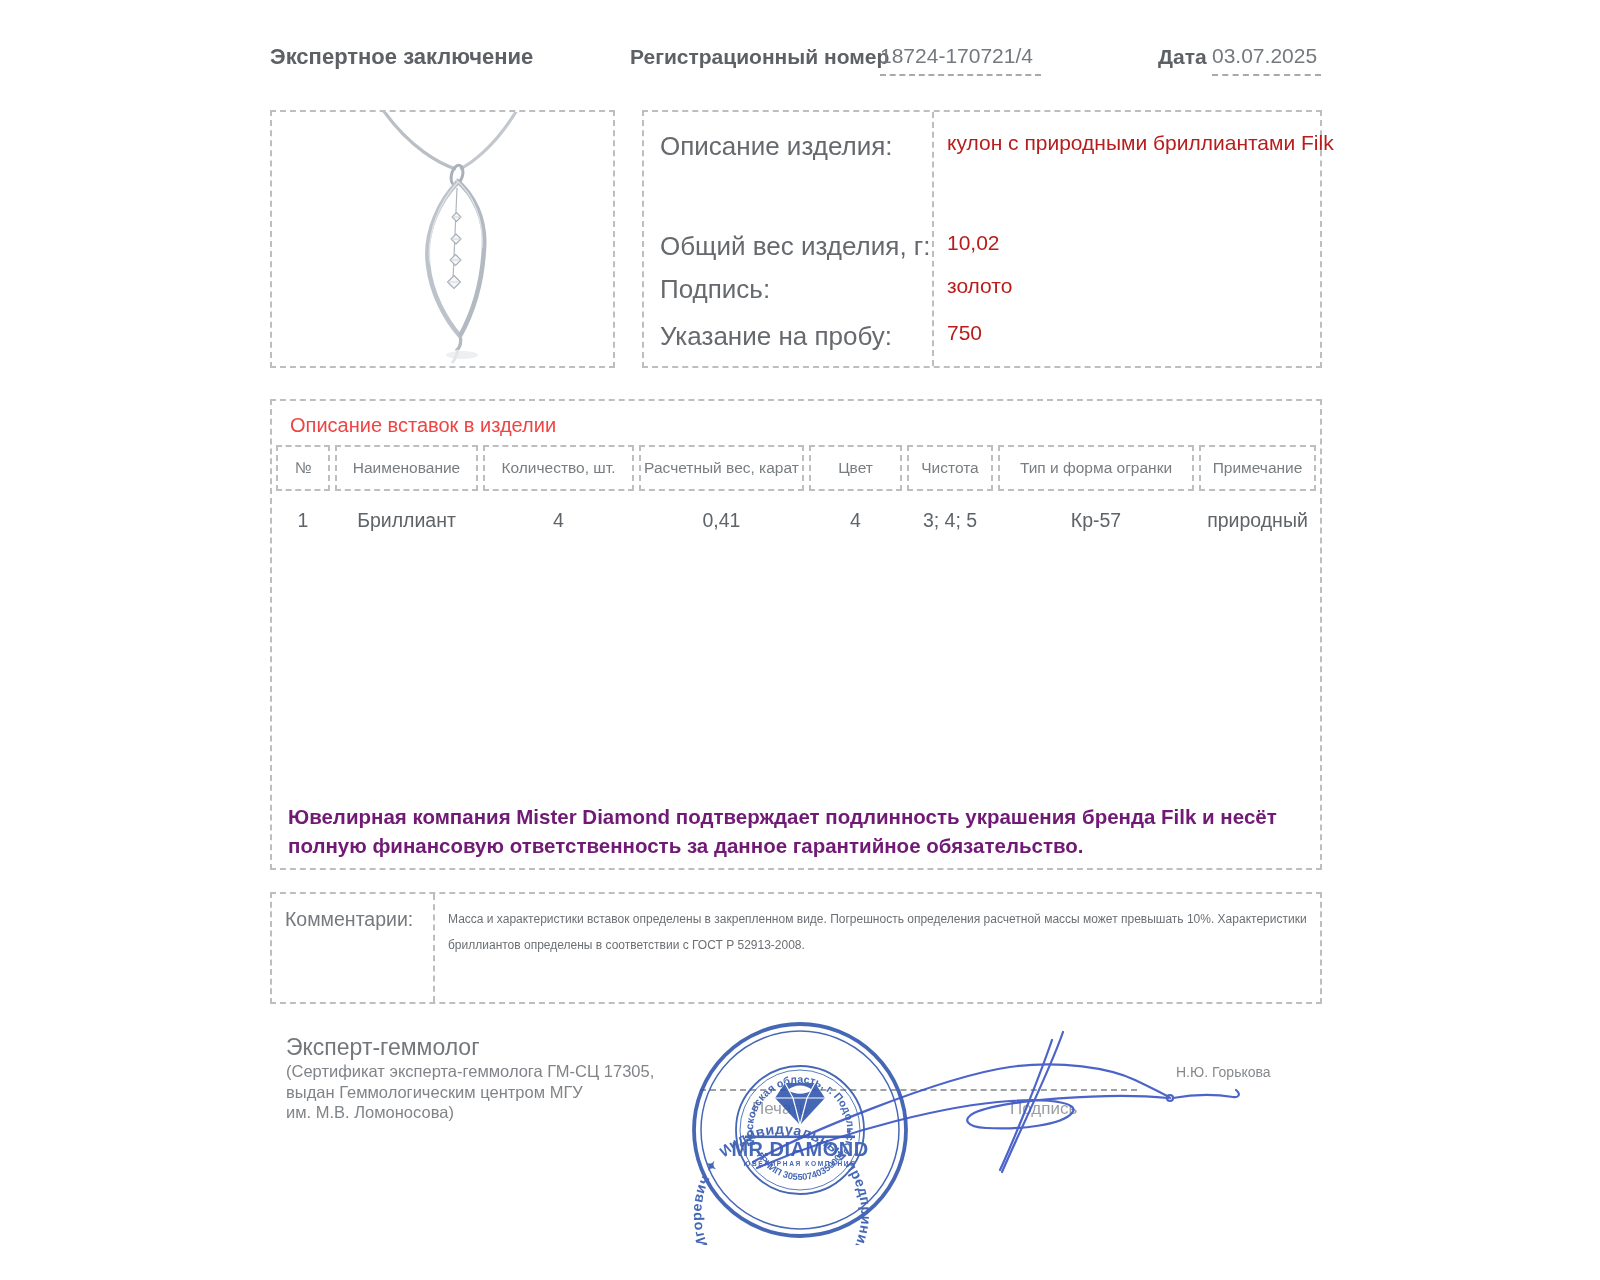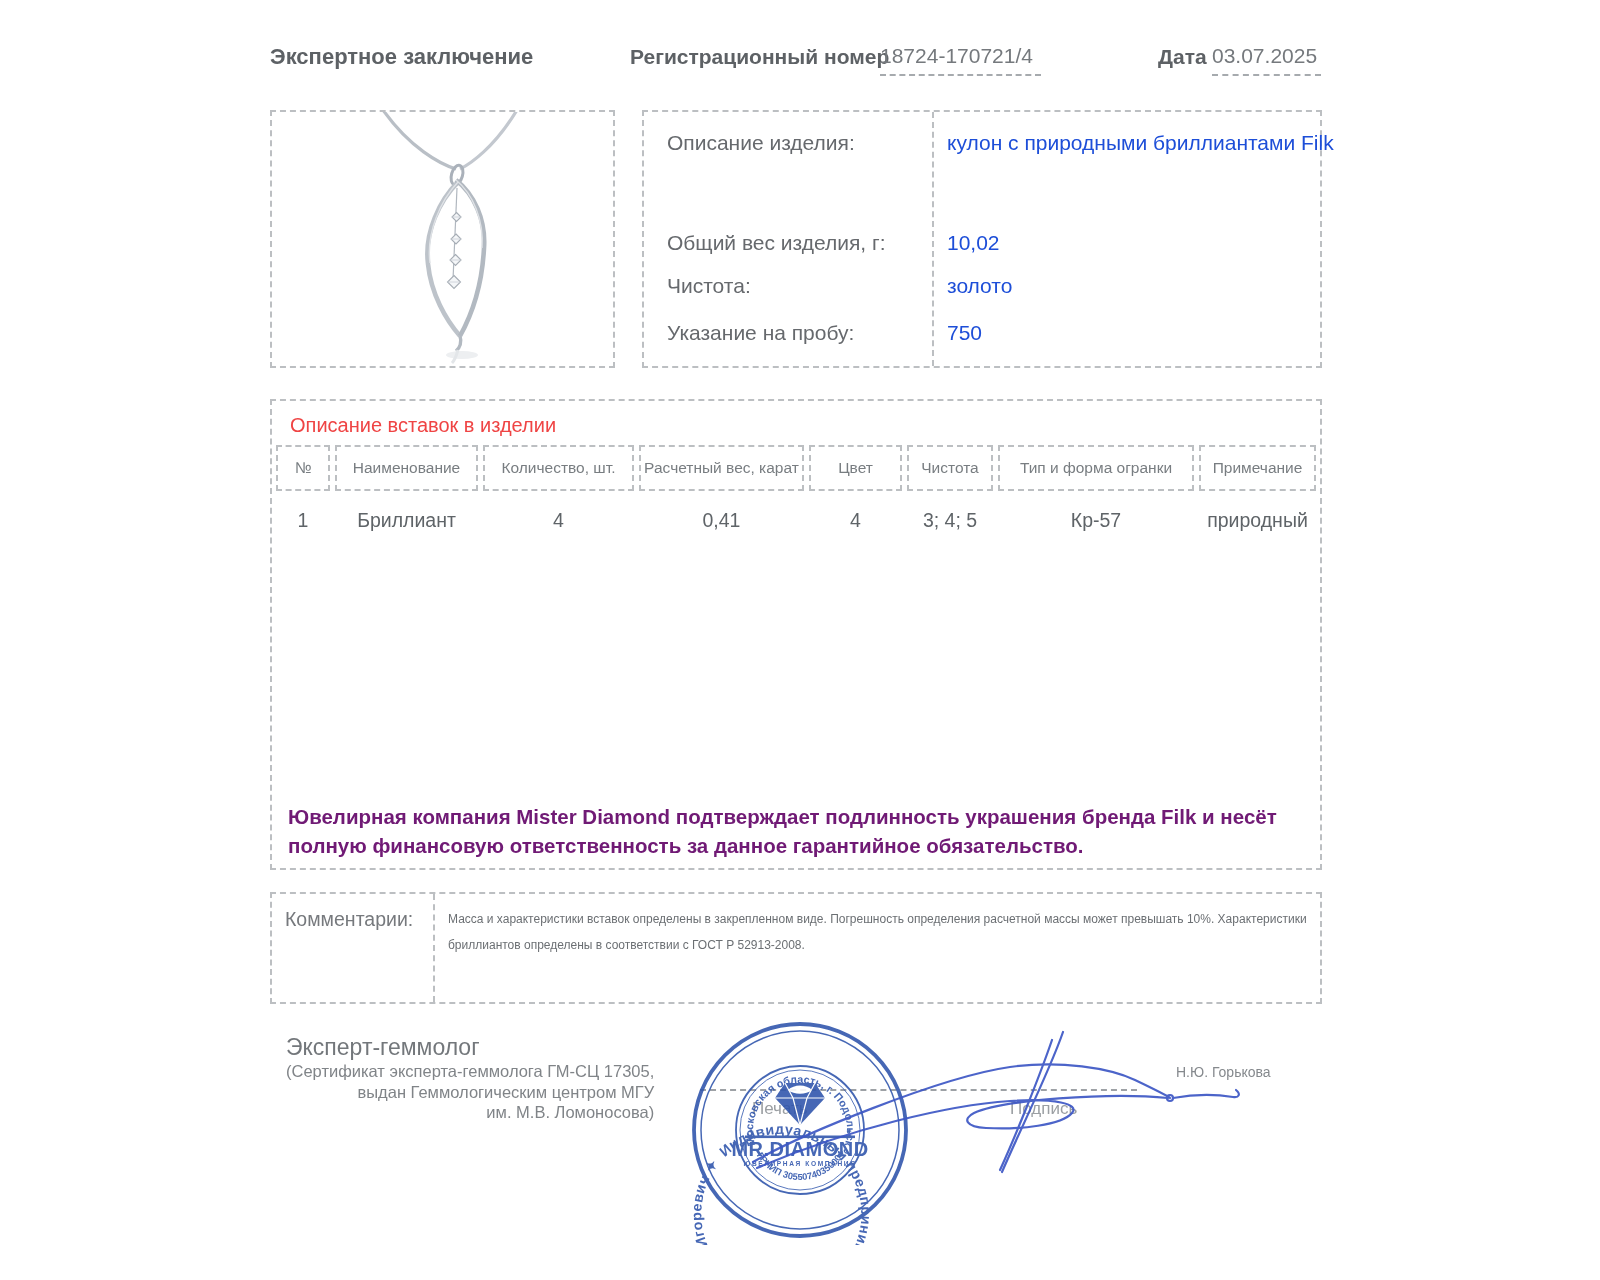--- a/index.html
+++ b/index.html
@@ -13,22 +13,22 @@
   .reg-value{left:880px;top:44px;font-size:21px;color:#75797d;border-bottom:2px dashed #a6aaae;padding:0 8px 6px 0;}
   .date-label{left:1158px;top:45px;font-size:21px;font-weight:bold;color:#5d6165;}
   .date-value{left:1212px;top:44px;font-size:21px;color:#75797d;border-bottom:2px dashed #a6aaae;padding:0 4px 6px 0;}
 
   
   .dash-box{border:2px dashed #bcbfc2;box-sizing:border-box;background:#fff;}
   .photo-box{left:270px;top:110px;width:345px;height:258px;overflow:hidden;}
   .desc-box{left:642px;top:110px;width:680px;height:258px;}
   .v-divider{position:absolute;top:0;bottom:0;border-left:2px dashed #bcbfc2;}
   .desc-row{position:absolute;left:0;right:0;}
-  .desc-row .lbl{position:absolute;left:23px;top:0;font-size:21px;color:#66696d;white-space:nowrap;}
-  .desc-row .val{position:absolute;left:303px;top:0;font-size:21px;color:#1d4ed8;white-space:nowrap;}
+  .desc-row .lbl{position:absolute;left:16px;top:0;font-size:26px;color:#66696d;white-space:nowrap;}
+  .desc-row .val{position:absolute;left:303px;top:0;font-size:21px;color:#b91c1c;white-space:nowrap;}
 
   
   .inserts-box{left:270px;top:399px;width:1052px;height:471px;}
   .inserts-title{position:absolute;left:18px;top:13px;font-size:20px;color:#ef4444;}
   .hdr-row{position:absolute;left:4px;right:4px;top:44px;height:46px;display:flex;gap:5px;}
   .hdr-cell{border:2px dashed #bcbfc2;box-sizing:border-box;display:flex;align-items:center;
             justify-content:center;font-size:15.5px;color:#787d81;white-space:nowrap;}
   .data-row{position:absolute;left:4px;right:4px;top:102px;height:34px;display:flex;gap:5px;}
   .data-cell{display:flex;align-items:center;justify-content:center;font-size:19.5px;color:#5f6468;white-space:nowrap;}
   .c0{width:54px;} .c1{width:143px;} .c2{width:151px;} .c3{width:165px;}
@@ -36,21 +36,21 @@
   .guarantee{position:absolute;left:16px;top:402px;width:1006px;font-size:20.5px;font-weight:bold;
              color:#701a75;line-height:28.5px;margin:0;}
 
   
   .comments-box{left:270px;top:892px;width:1052px;height:112px;}
   .comments-label{position:absolute;left:13px;top:14px;font-size:19.5px;color:#76797d;}
   .comments-text{position:absolute;left:176px;top:13px;width:864px;font-size:12px;line-height:25.5px;color:#6b6f73;}
 
   
   .expert-title{left:286px;top:1034px;font-size:23px;color:#73777b;}
-  .cert-lines{left:286px;top:1061px;font-size:16.5px;line-height:20.5px;color:#808488;text-align:right;}
+  .cert-lines{left:286px;top:1061px;font-size:16.5px;line-height:20.5px;color:#808488;}
   .seal-line{left:700px;top:1089px;width:437px;border-top:2px dashed #9da1a5;height:0;}
   .seal-label{left:752px;top:1099px;font-size:17px;color:#9b9fa3;}
   .sign-label{left:1010px;top:1099px;font-size:17px;color:#9b9fa3;}
   .expert-name{left:1176px;top:1064px;font-size:14px;color:#85898d;}
   .stamp-svg{left:685px;top:1015px;}
   .sign-svg{left:690px;top:1020px;}
 </style>
 </head>
 <body>
 
@@ -96,21 +96,21 @@
     <div class="v-divider" style="left:288px"></div>
     <div class="desc-row" style="top:19px">
       <span class="lbl">Описание изделия:</span>
       <span class="val">кулон с природными бриллиантами Filk</span>
     </div>
     <div class="desc-row" style="top:119px">
       <span class="lbl">Общий вес изделия, г:</span>
       <span class="val">10,02</span>
     </div>
     <div class="desc-row" style="top:162px">
-      <span class="lbl">Чистота:</span>
+      <span class="lbl">Подпись:</span>
       <span class="val">золото</span>
     </div>
     <div class="desc-row" style="top:209px">
       <span class="lbl">Указание на пробу:</span>
       <span class="val">750</span>
     </div>
   </div>
 
   <div class="abs dash-box inserts-box">
     <div class="inserts-title">Описание вставок в изделии</div>

